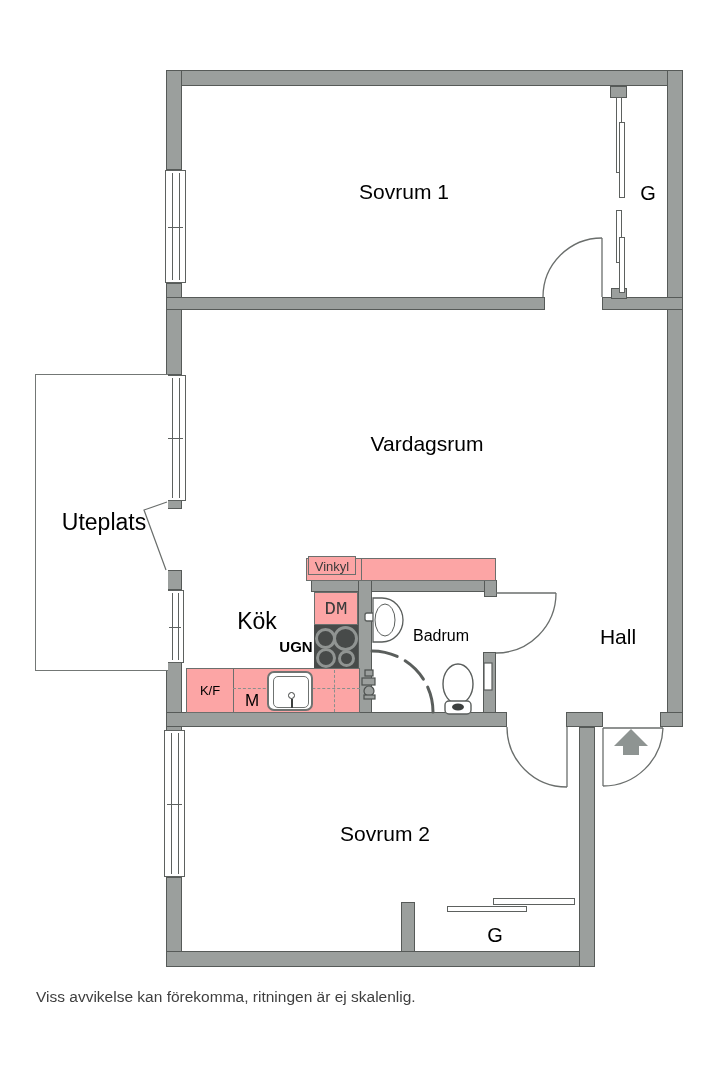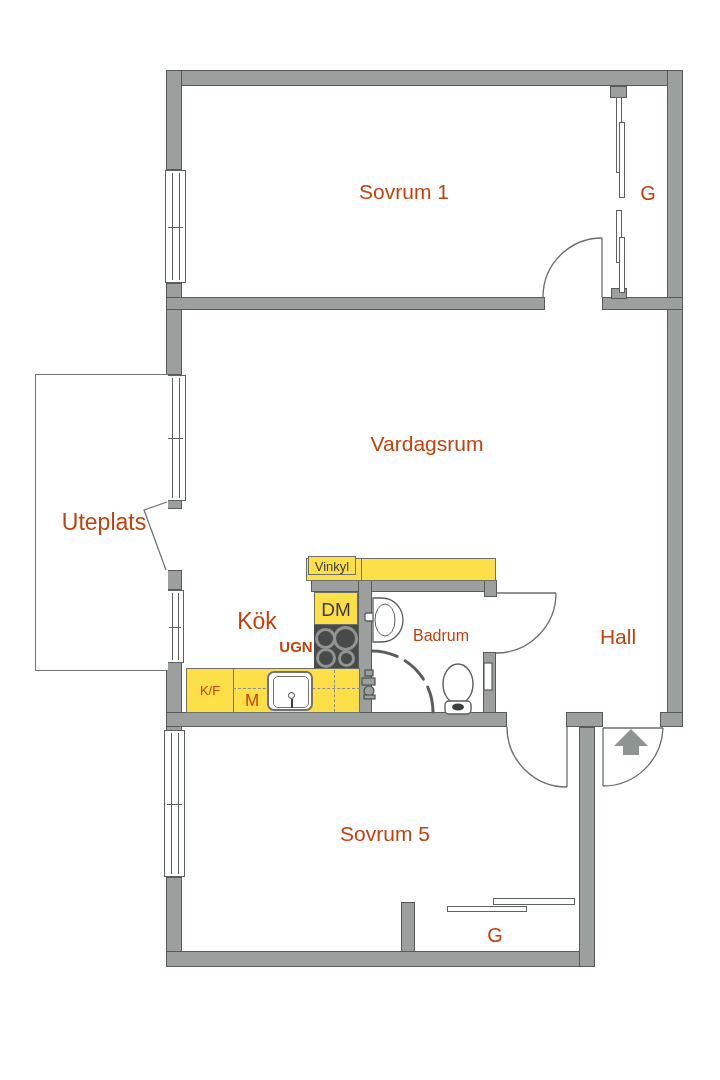--- a/index.html
+++ b/index.html
@@ -4,22 +4,22 @@
 <style>
   html,body{margin:0;padding:0;background:#fff;}
   .plan{position:relative;width:720px;height:1080px;background:#ffffff;overflow:hidden;
         font-family:"Liberation Sans",sans-serif;color:#3b3b3b;}
   .wall{position:absolute;background:#9b9f9d;border:1px solid #565a58;box-sizing:border-box;}
   .window{position:absolute;background:#fff;border:1px solid #5d615f;box-sizing:border-box;}
   .window .glass{position:absolute;top:2px;bottom:2px;left:30%;width:34%;
                  border-left:1px solid #5d615f;border-right:1px solid #5d615f;}
   .window .tick{position:absolute;left:2px;right:2px;top:50%;height:0;border-top:1px solid #5d615f;}
   .slider{position:absolute;background:#fff;border:1px solid #5d615f;box-sizing:border-box;}
-  .thinbox{position:absolute;background:#fde047;border:1px solid #6b6f6d;box-sizing:border-box;}
-  .label{position:absolute;transform:translate(-50%,-50%);white-space:nowrap;color:#c2410c;}
+  .thinbox{position:absolute;background:#fca5a5;border:1px solid #6b6f6d;box-sizing:border-box;}
+  .label{position:absolute;transform:translate(-50%,-50%);white-space:nowrap;color:#000000;}
   .dash-h{position:absolute;border-top:1.5px dashed #8a8e8c;}
   .dash-v{position:absolute;border-left:1.5px dashed #8a8e8c;}
   .stove{position:absolute;background:#474a49;border:1px solid #35383.7;box-sizing:border-box;}
   .burner{position:absolute;border-radius:50%;border:3px solid #909492;box-sizing:border-box;}
   svg.overlay{position:absolute;left:0;top:0;pointer-events:none;}
   .footer{position:absolute;left:36px;top:988px;font-size:15.5px;color:#3f3f3f;}
 </style>
 </head>
 <body>
 
@@ -80,21 +80,21 @@
   </div>
   <div class="thinbox" style="left:308px;top:556px;width:48px;height:19px;text-align:center;">
     <span style="font-size:13px;line-height:17px;">Vinkyl</span>
   </div>
 
   <div class="thinbox" style="left:186px;top:668px;width:174px;height:45px"></div>
   <div class="thinbox" style="left:186px;top:668px;width:48px;height:45px"></div>
   <div class="dash-h" style="left:233px;top:688px;width:127px;"></div>
   <div class="dash-v" style="left:334px;top:670px;height:42px;"></div>
 
-  <div class="thinbox" style="left:314px;top:592px;width:44px;height:33px;text-align:center;">
+  <div class="thinbox" style="left:314px;top:592px;width:44px;height:33px;text-align:center;font-family:Liberation Mono, monospace;">
     <span style="font-size:19px;line-height:33px;">DM</span>
   </div>
 
   <div class="stove" style="left:314px;top:625px;width:44px;height:43px">
     <div class="burner" style="left:1px;top:3px;width:21px;height:21px;"></div>
     <div class="burner" style="left:19px;top:1px;width:25px;height:25px;"></div>
     <div class="burner" style="left:2px;top:23px;width:20px;height:20px;"></div>
     <div class="burner" style="left:24px;top:25px;width:17px;height:17px;"></div>
   </div>
 
@@ -161,20 +161,21 @@
     <rect x="484" y="663" width="8" height="27" fill="#fff" stroke="#5a5e5c" stroke-width="1.2"></rect>
   </svg>
 
   <div class="label" style="left:404px;top:192px;font-size:21px;">Sovrum 1</div>
   <div class="label" style="left:648px;top:193px;font-size:20px;">G</div>
   <div class="label" style="left:427px;top:444px;font-size:21px;">Vardagsrum</div>
   <div class="label" style="left:104px;top:522px;font-size:23px;">Uteplats</div>
   <div class="label" style="left:257px;top:621px;font-size:23px;">Kök</div>
   <div class="label" style="left:441px;top:636px;font-size:16px;">Badrum</div>
   <div class="label" style="left:583px;top:637px;font-size:21px;margin-left:35px;">Hall</div>
-  <div class="label" style="left:385px;top:834px;font-size:21px;">Sovrum 5</div>
+  <div class="label" style="left:385px;top:834px;font-size:21px;">Sovrum 2</div>
   <div class="label" style="left:495px;top:935px;font-size:20px;">G</div>
 
   <div class="label" style="left:296px;top:646px;font-size:15px;font-weight:bold;">UGN</div>
   <div class="label" style="left:210px;top:690px;font-size:13px;">K/F</div>
   <div class="label" style="left:252px;top:701px;font-size:17px;">M</div>
 
+  <div class="footer">Viss avvikelse kan förekomma, ritningen är ej skalenlig.</div>
 </div>
 
 </body></html>

